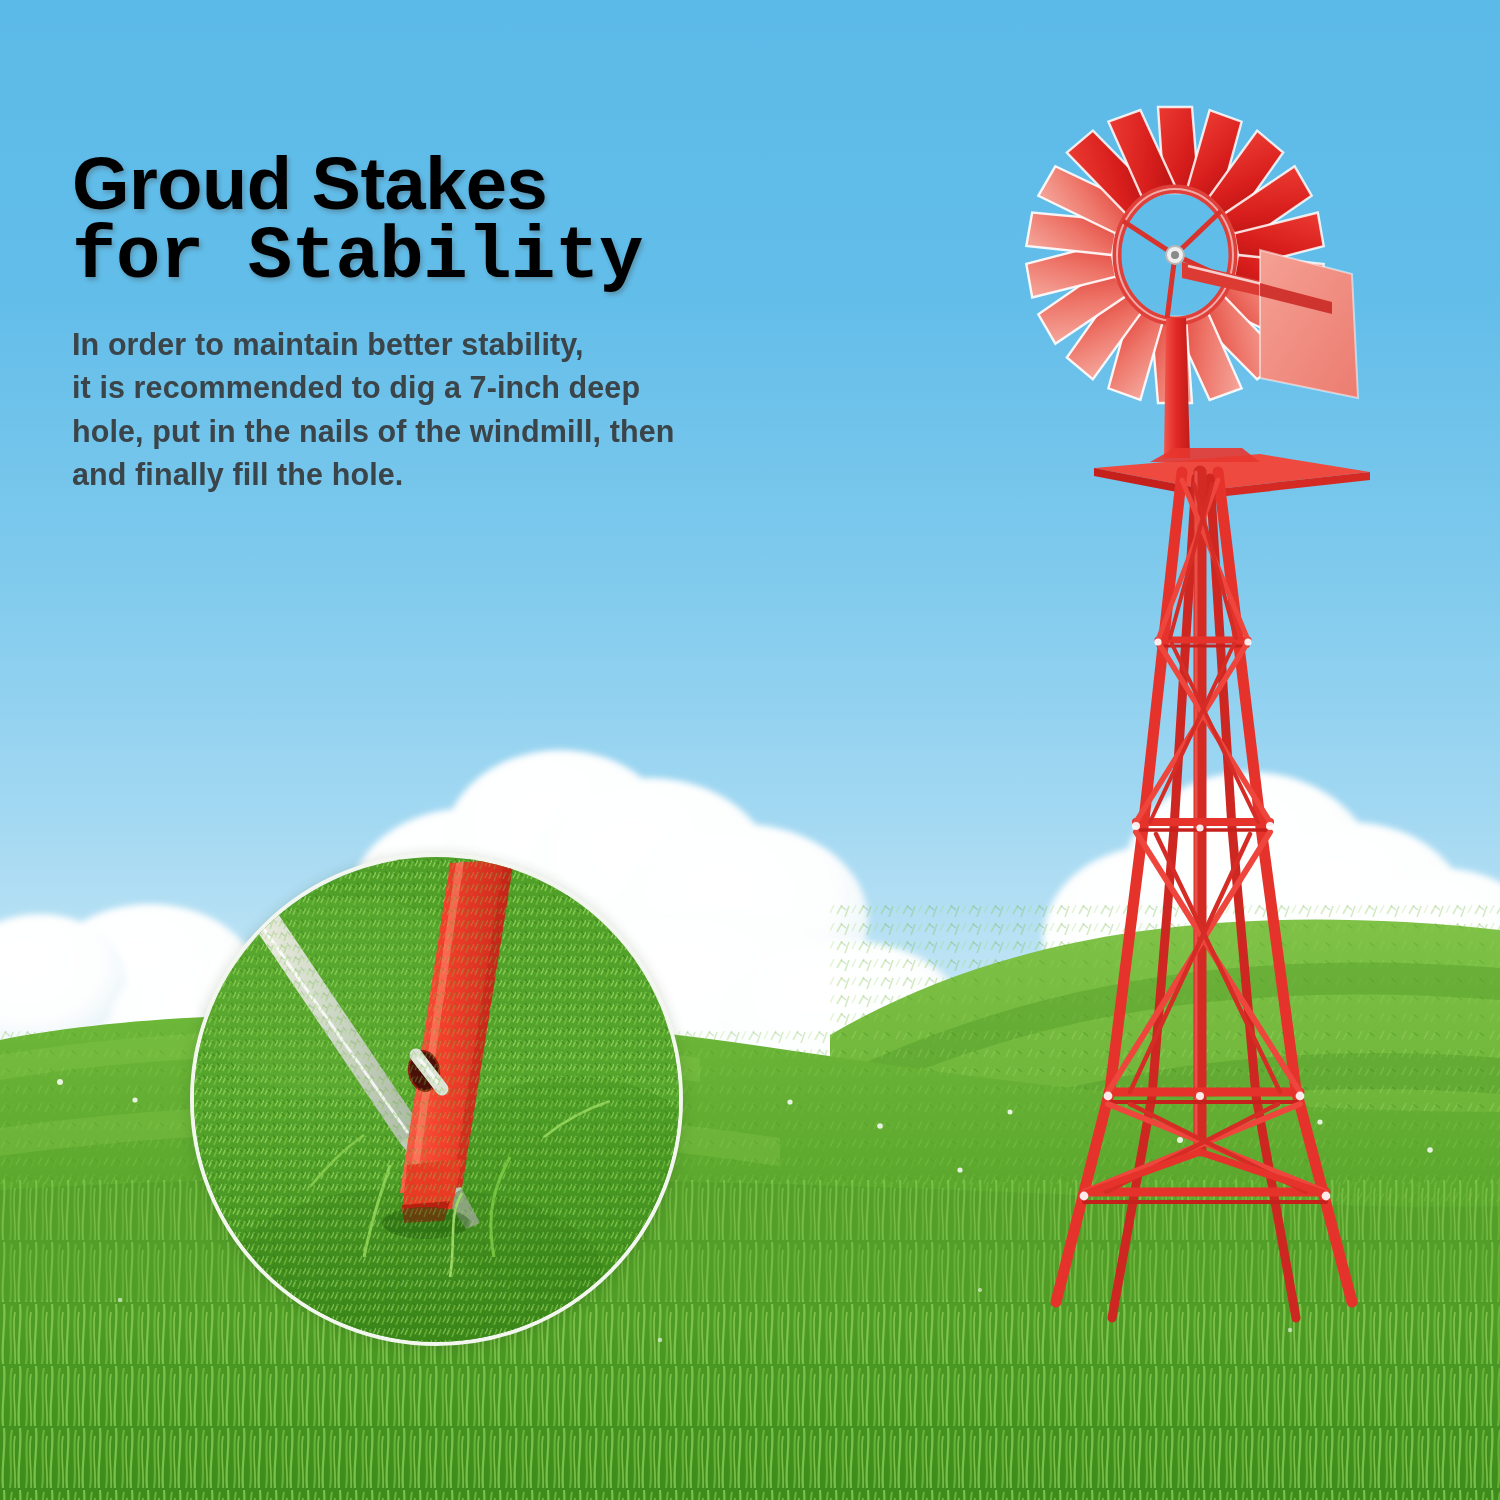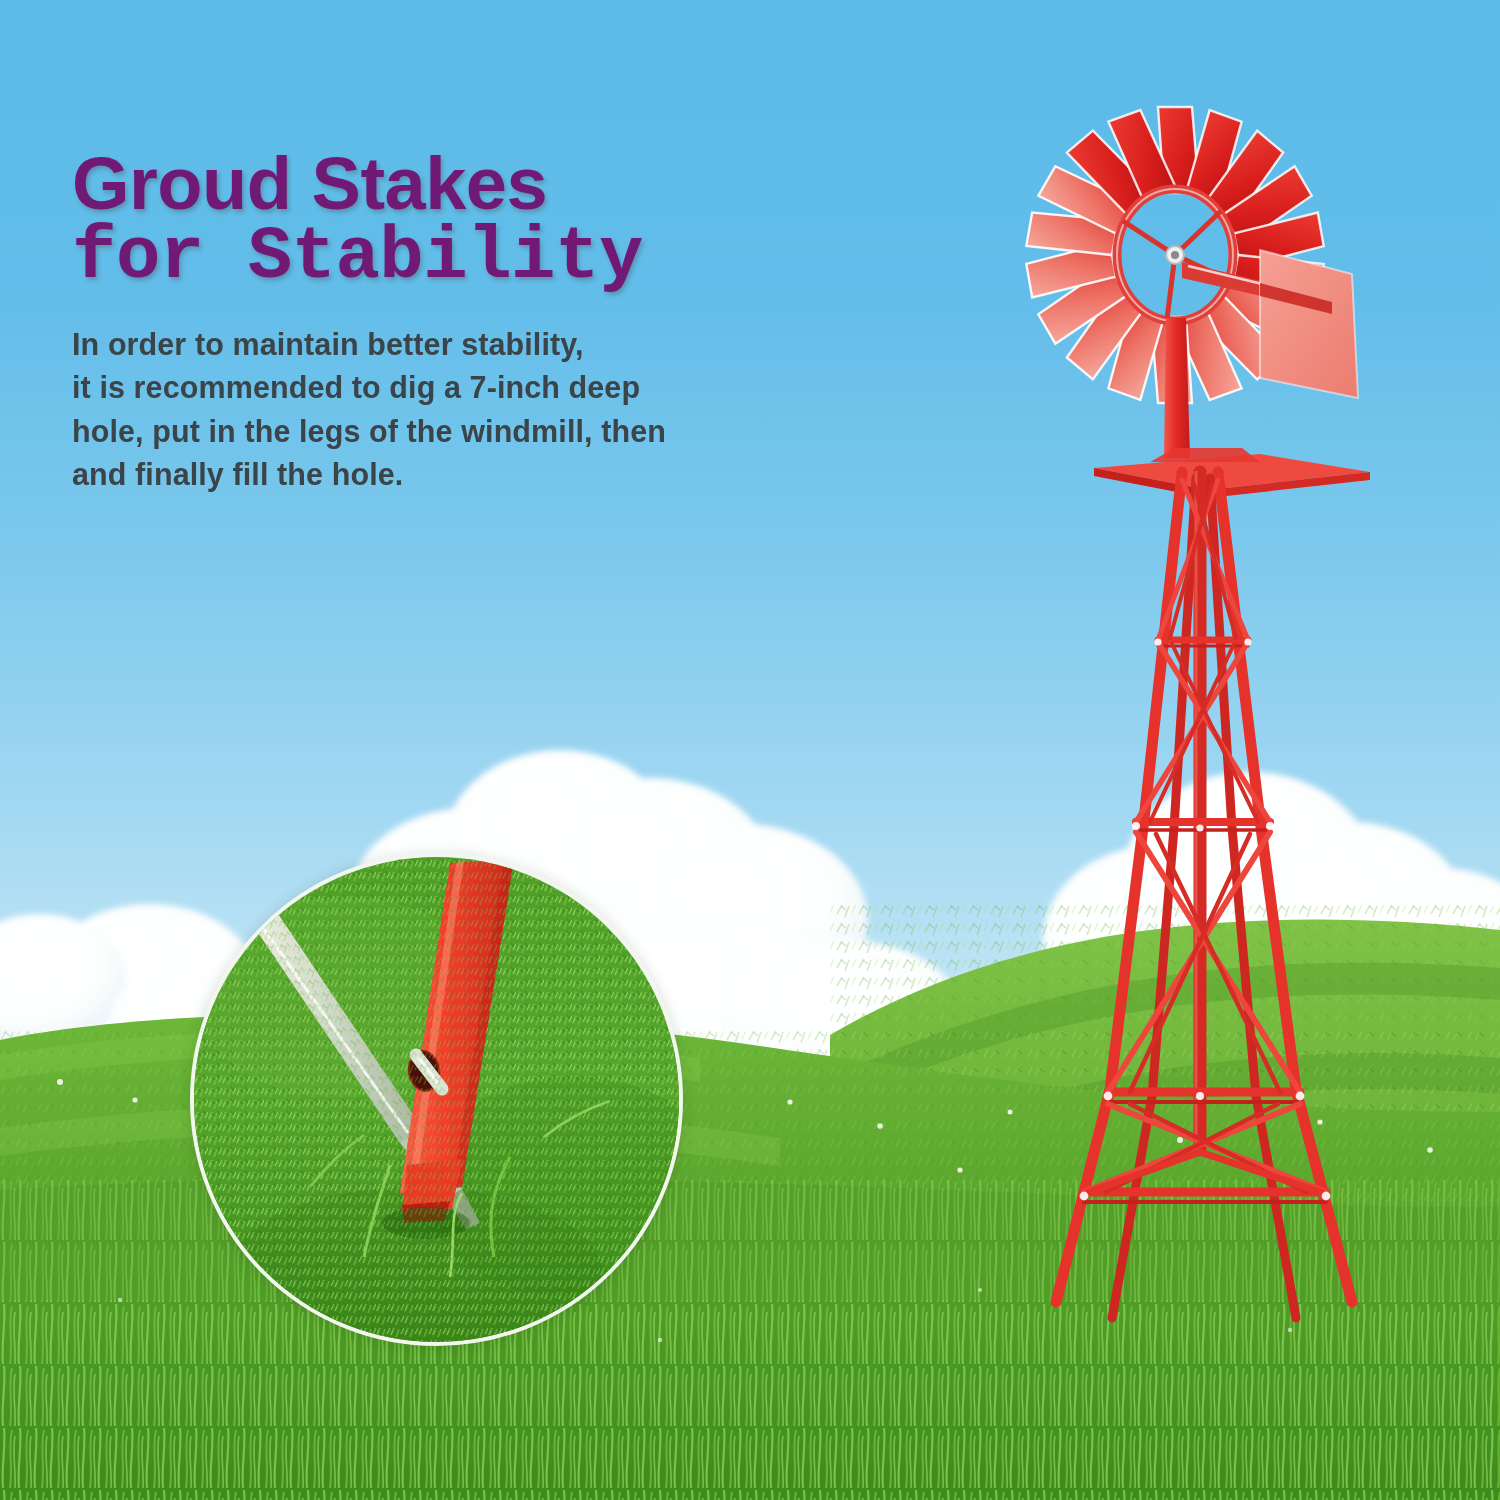--- a/index.html
+++ b/index.html
@@ -21,21 +21,21 @@
 
   
   .ground{
     position:absolute;left:0;top:0;width:1500px;height:1500px;
   }
 
   
   .textblock{position:absolute;left:72px;top:148px;width:760px;}
   .headline{
     font-size:74px;line-height:0.98;font-weight:bold;
-    color:#701a75;letter-spacing:-0.5px;
+    color:#000000;letter-spacing:-0.5px;
     text-shadow:2px 3px 4px rgba(70,55,50,0.30);
     margin:0;
   }
   .headline .l2{display:block;font-family:Liberation Mono, monospace;}
   .body-copy{
     margin:0;padding-top:30px;
     font-size:30.5px;line-height:1.42;
     color:#3b4449;font-weight:700;letter-spacing:0.1px;
   }
   .body-copy span{display:block;}
@@ -417,18 +417,18 @@
   </div>
 
   <div class="textblock">
     <h1 class="headline">
       <span>Groud Stakes</span>
       <span class="l2">for Stability</span>
     </h1>
     <p class="body-copy">
       <span>In order to maintain better stability,</span>
       <span>it is recommended to dig a 7-inch deep</span>
-      <span>hole, put in the legs of the windmill, then</span>
+      <span>hole, put in the nails of the windmill, then</span>
       <span>and finally fill the hole.</span>
     </p>
   </div>
 
 </div>
 
 </body></html>

